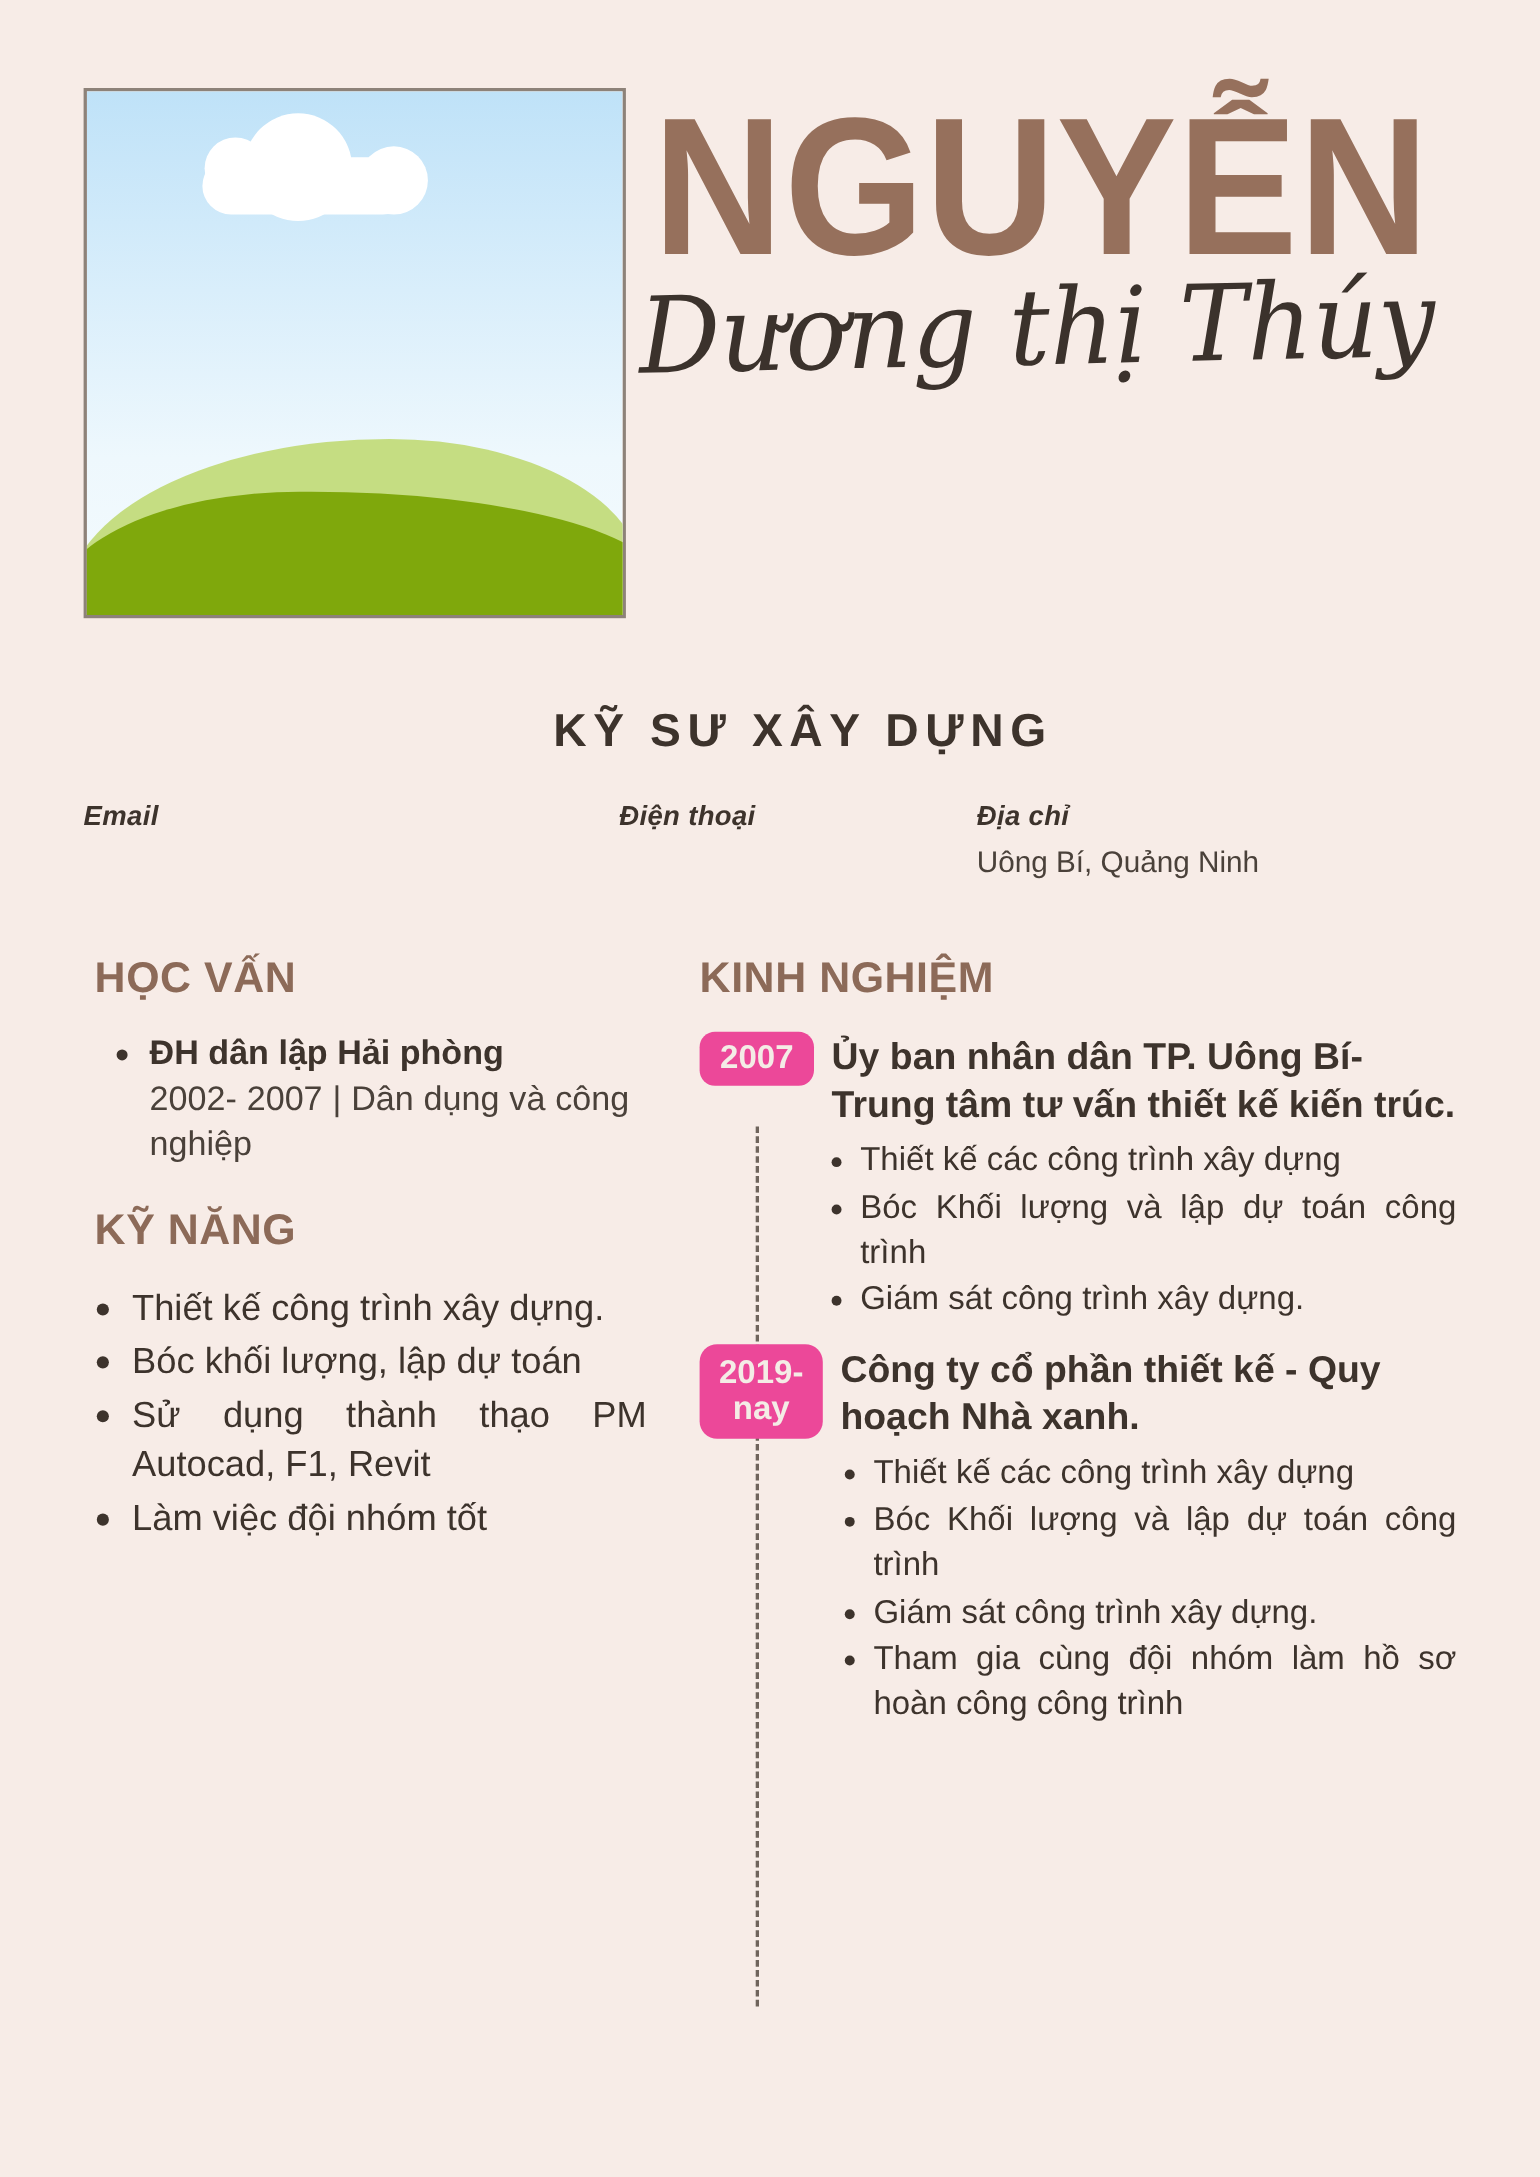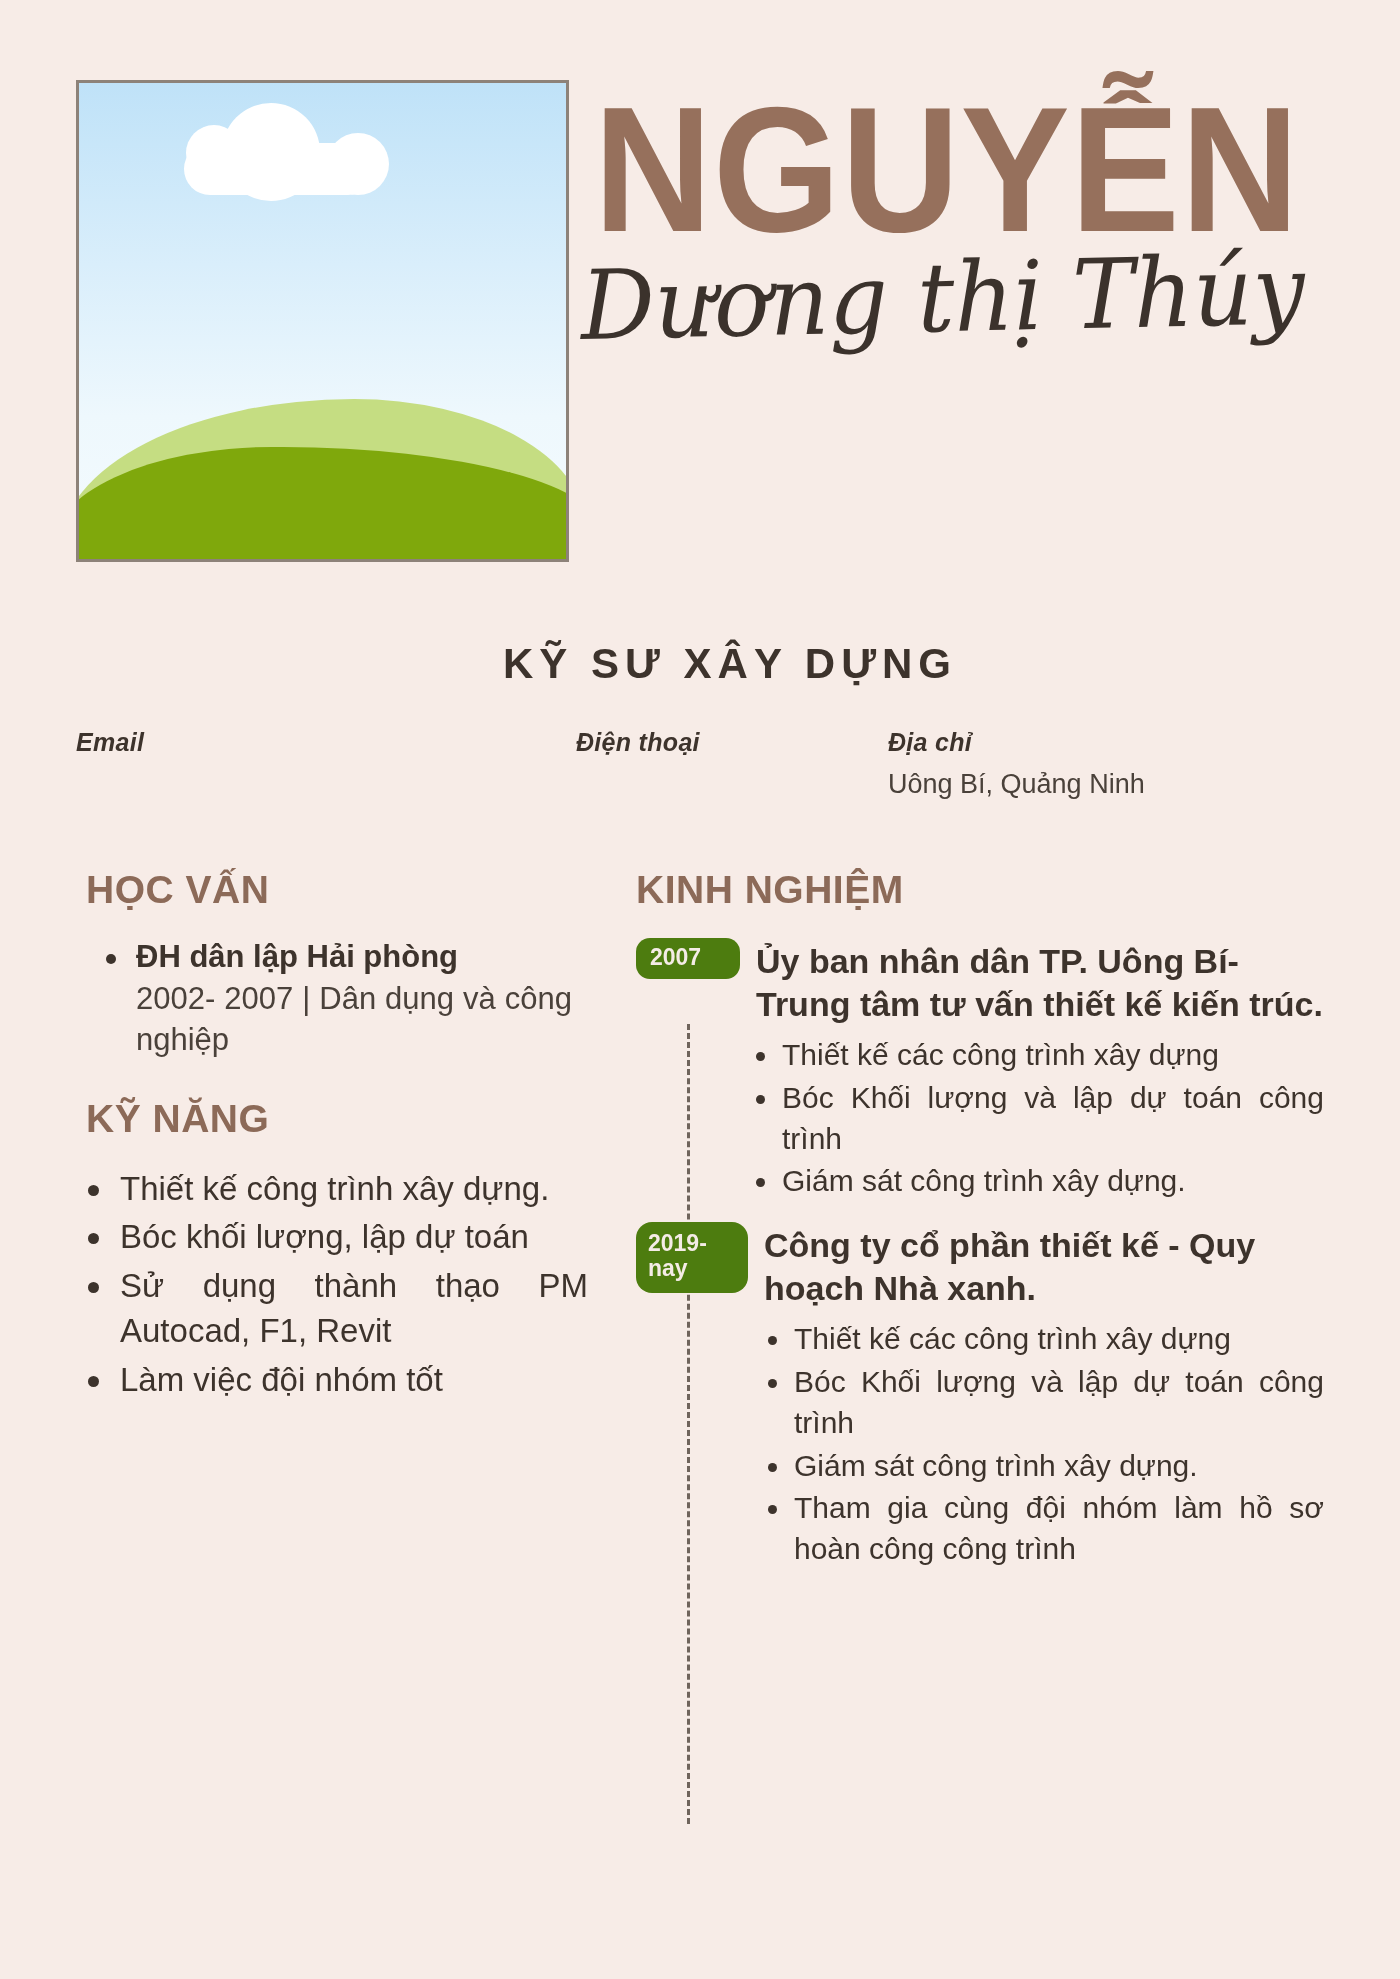--- a/index.html
+++ b/index.html
@@ -140,21 +140,21 @@
   }
 
   
   .contact-row {
     position: relative;
     height: 120px;
     margin-top: 40px;
   }
   .contact-item { position: absolute; top: 0; }
   .contact-item.email { left: 76px; }
-  .contact-item.phone { left: 576px; }
+  .contact-item.phone { left: 563px; }
   .contact-item.address { left: 888px; }
   .contact-label {
     font-weight: 700;
     font-style: italic;
     font-size: 25px;
     color: #3d332c;
     letter-spacing: 0.3px;
   }
   .contact-value {
     font-size: 27px;
@@ -244,28 +244,29 @@
     top: 86px;
     width: 0;
     height: 800px;
     border-left: 3px dashed #6f645c;
   }
   .exp-entry { position: relative; margin-bottom: 6px; }
   .exp-head { display: flex; align-items: flex-start; }
   .badge {
     position: relative;
     z-index: 2;
-    background: #4d7c0f;
+    background: #ec4899;
     color: #f4ece6;
     font-weight: 700;
-    font-size: 23px;
+    font-size: 30px;
     line-height: 1.1;
     border-radius: 14px;
     padding: 7px 14px 9px 14px;
     flex: none;
+    text-align: center;
     white-space: pre-line;
     min-width: 104px;
     box-sizing: border-box;
   }
   .badge.two-line {
     border-radius: 16px 16px 16px 16px;
     padding: 9px 12px 11px 12px;
     min-width: 112px;
   }
   .exp-title {

